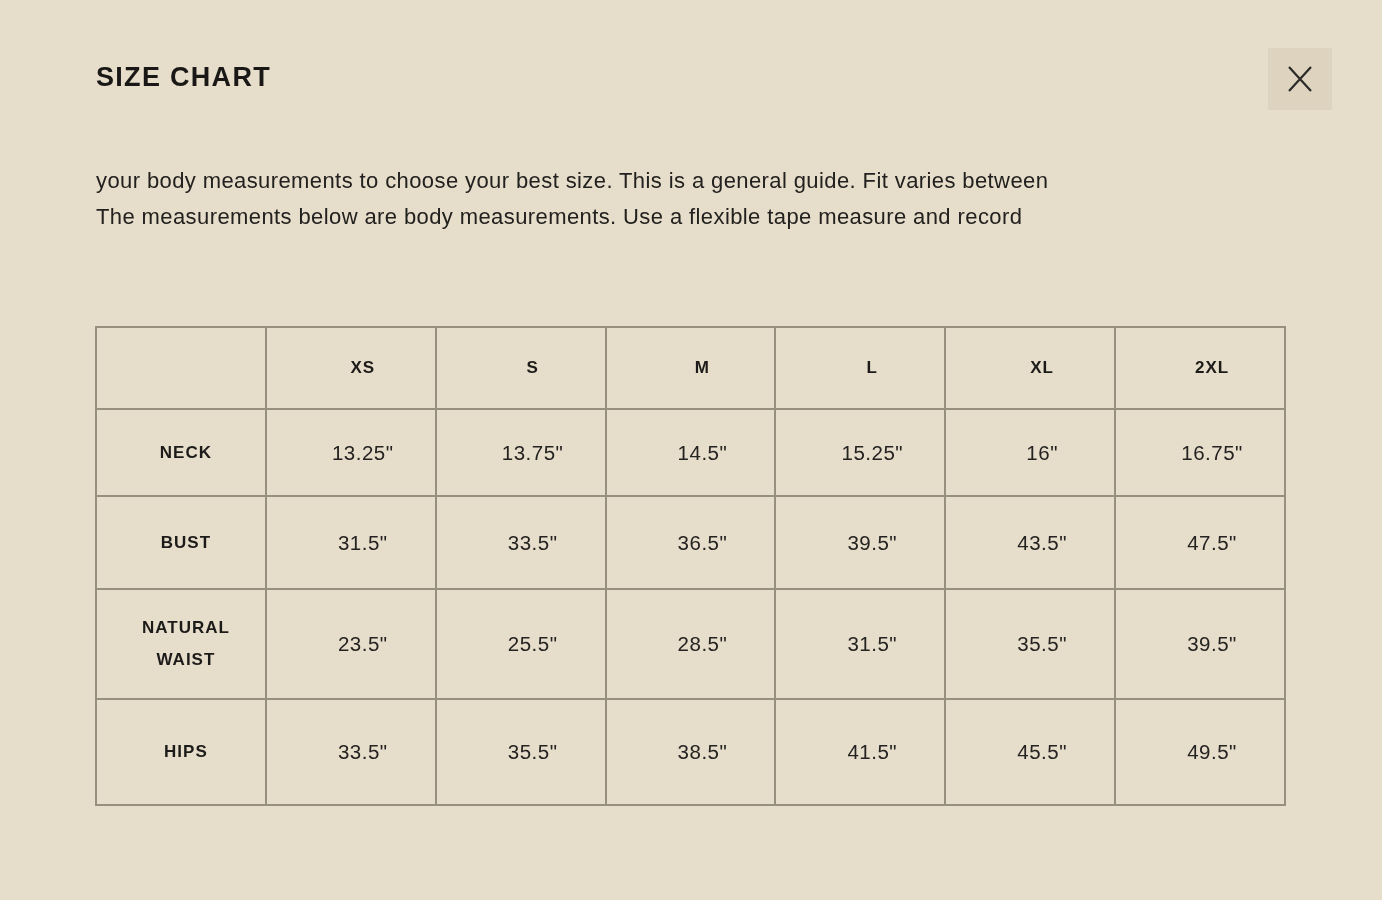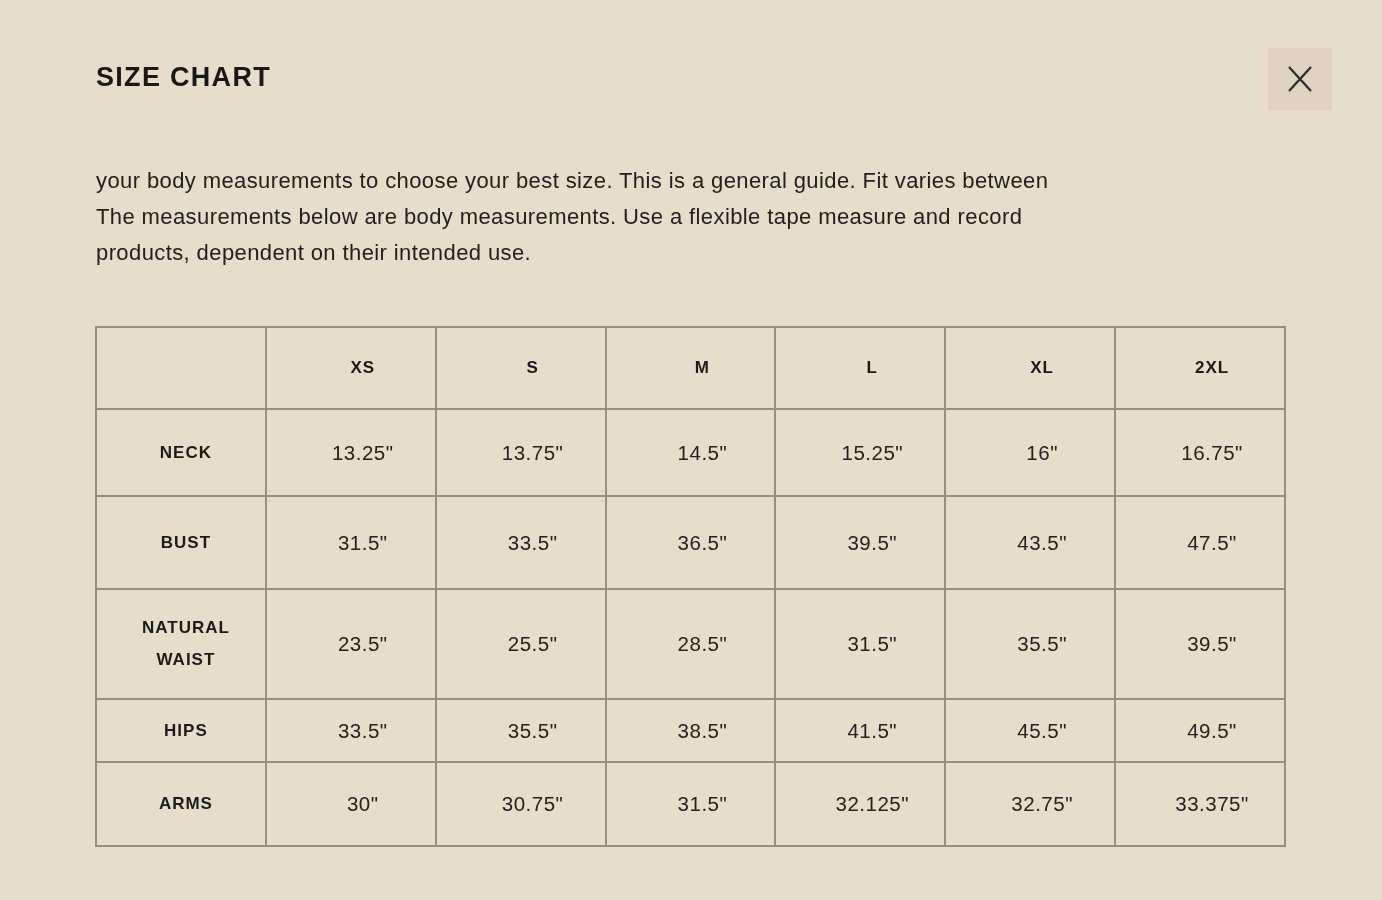--- a/index.html
+++ b/index.html
@@ -74,21 +74,21 @@
     border: 2px solid #97907f;
     text-align: center;
     vertical-align: middle;
     padding: 0 0 0 24px;
     background: #e6ddca;
   }
   table.size-table thead tr { height: 82px; }
   table.size-table tbody tr:nth-child(1) { height: 87px; }
   table.size-table tbody tr:nth-child(2) { height: 93px; }
   table.size-table tbody tr:nth-child(3) { height: 110px; padding-left: 45px; }
-  table.size-table tbody tr:nth-child(4) { height: 63px; }
+  table.size-table tbody tr:nth-child(4) { height: 106px; }
   table.size-table tbody tr:nth-child(5) { height: 84px; }
   table.size-table thead th {
     font-size: 17px;
     font-weight: 700;
     letter-spacing: 1px;
     color: #1c1b19;
   }
   table.size-table tbody th {
     font-size: 17px;
     font-weight: 700;
@@ -115,21 +115,20 @@
     <span>
       <svg width="32" height="30" viewBox="0 0 32 30" fill="none">
         <path d="M5 3 L27 27 M27 3 L5 27" stroke="#2b2a28" stroke-width="2.2" stroke-linecap="butt"></path>
       </svg>
     </span>
   </button>
 
   <p class="description">
     <span>your body measurements to choose your best size. This is a general guide. Fit varies between</span>
     <span>The measurements below are body measurements. Use a flexible tape measure and record</span>
-    <span>products, dependent on their intended use.</span>
   </p>
 
   <table class="size-table">
     <thead>
       <tr>
           <th></th>
           <th>XS</th>
           <th>S</th>
           <th>M</th>
           <th>L</th>
@@ -167,25 +166,16 @@
         </tr>
         <tr>
           <th>HIPS</th>
           <td>33.5"</td>
           <td>35.5"</td>
           <td>38.5"</td>
           <td>41.5"</td>
           <td>45.5"</td>
           <td>49.5"</td>
         </tr>
-        <tr>
-          <th>ARMS</th>
-          <td>30"</td>
-          <td>30.75"</td>
-          <td>31.5"</td>
-          <td>32.125"</td>
-          <td>32.75"</td>
-          <td>33.375"</td>
-        </tr>
       </tbody>
   </table>
 
 </div>
 
 </body></html>

